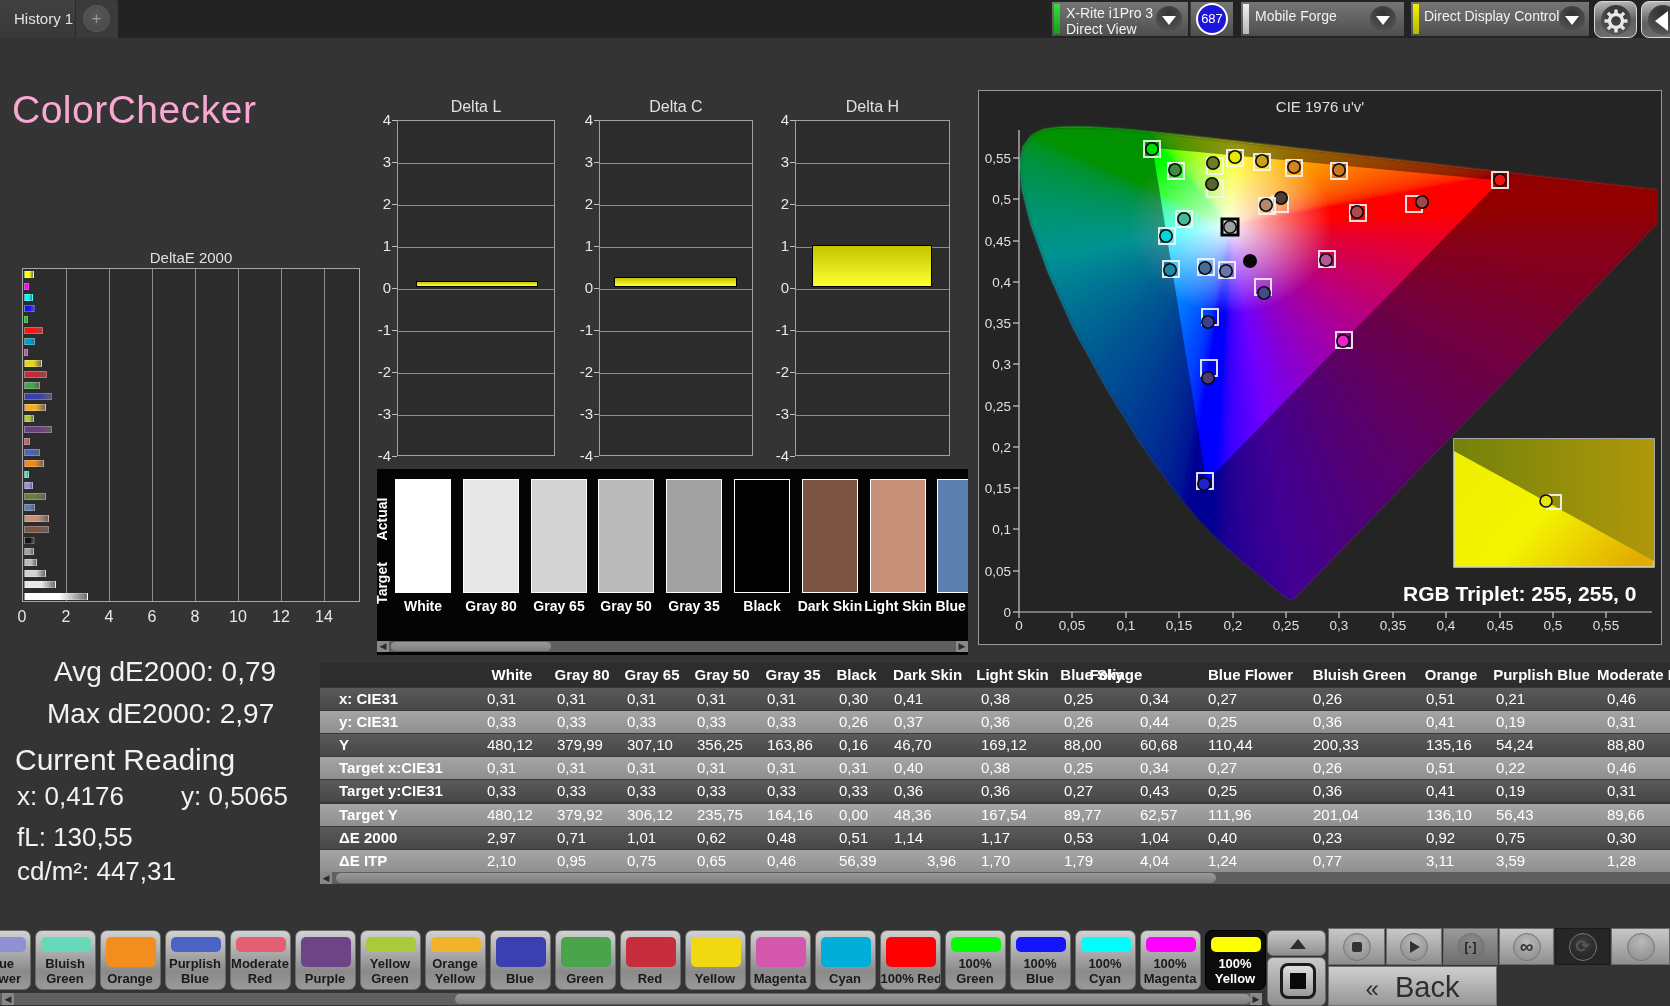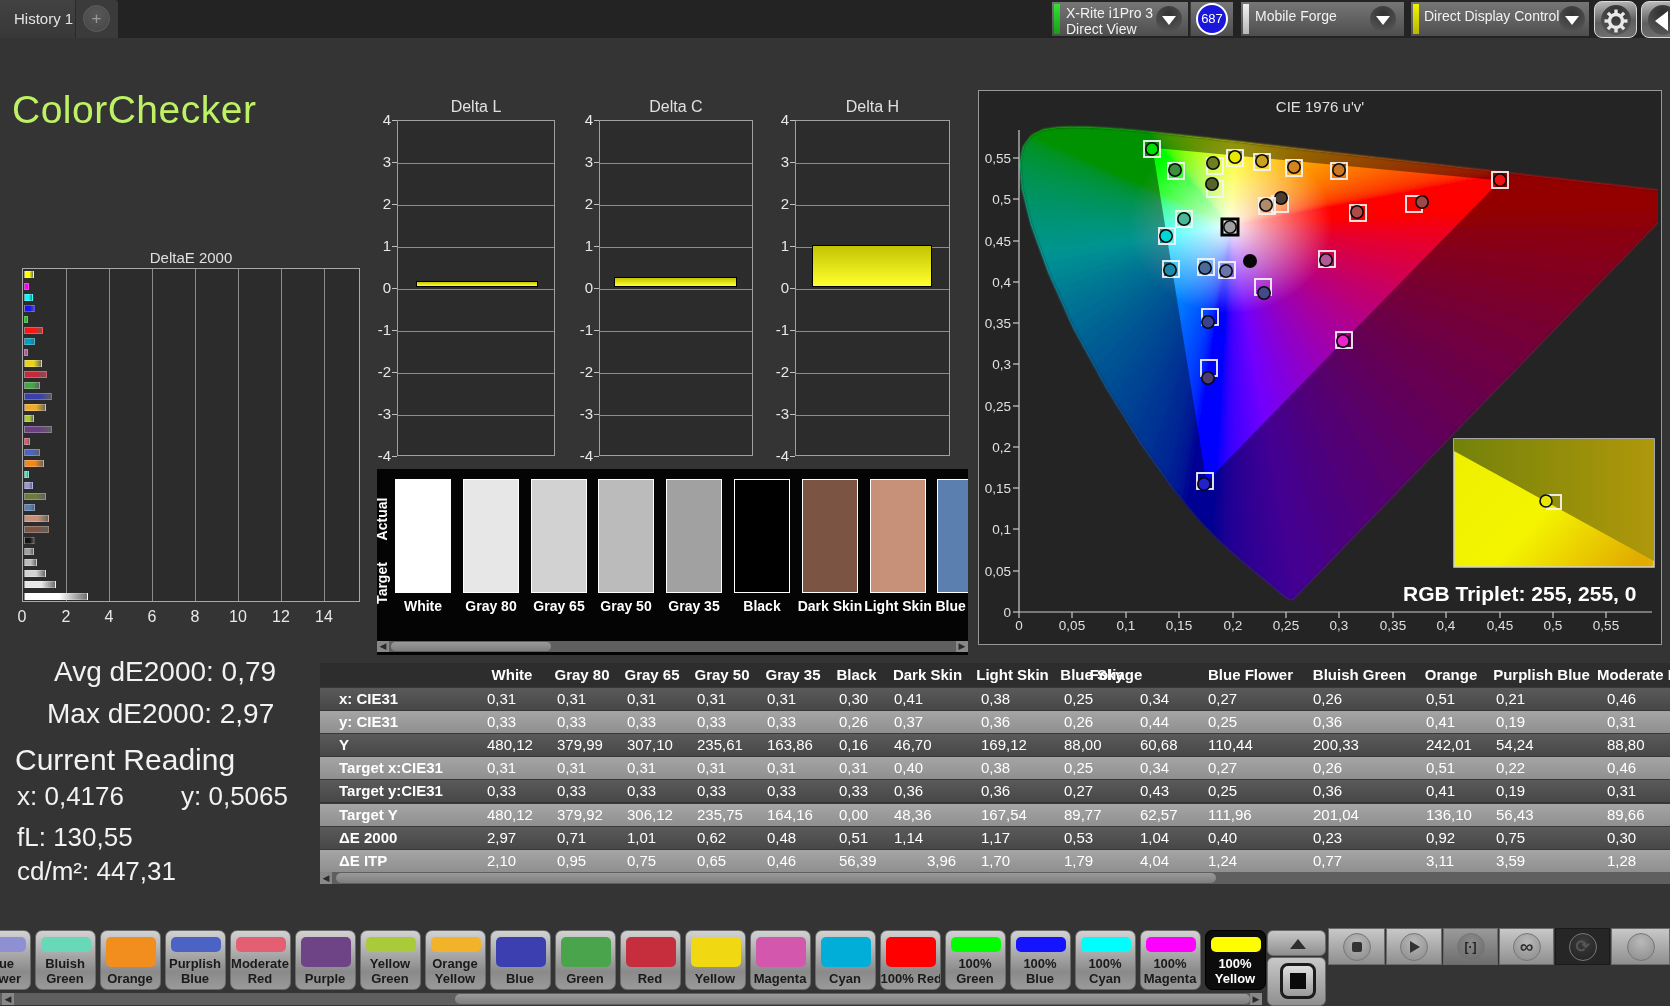--- a/index.html
+++ b/index.html
@@ -21,21 +21,21 @@
 border-right:7px solid transparent;border-top:9px solid #fff}
 #badge687{position:absolute;left:1190px;top:2px;width:43px;height:34px;background:linear-gradient(#767676,#4e4e4e);
 border-left:1px solid #3a3a3a}
 #badge687 .circ{position:absolute;left:5px;top:1px;width:32px;height:32px;border-radius:50%;
 background:#1a16dd;border:2px solid #fff;color:#fff;font-size:13px;text-align:center;line-height:28px}
 .sqbtn{position:absolute;top:1px;height:37px;border-radius:8px;background:linear-gradient(175deg,#bcbcbc,#5f5f5f 55%,#707070);
 border:1px solid #d9d9d9}
 .sqbtn .inner{position:absolute;left:50%;top:50%;transform:translate(-50%,-50%);width:30px;height:30px;
 border-radius:50%;background:radial-gradient(circle at 50% 25%,#2e2e2e,#606060)}
 
-#cctitle{position:absolute;left:12px;top:88px;font-size:39px;color:#bef264;letter-spacing:.5px}
+#cctitle{position:absolute;left:12px;top:88px;font-size:39px;color:#f9a8d4;letter-spacing:.5px}
 #depanel{position:absolute;left:22px;top:268px;width:338px;height:334px;background:#2c2c2c;border:1px solid #a8a8a8}
 .vgl{position:absolute;top:0;width:1px;height:100%;background:#8c8c8c}
 .debar{position:absolute;left:1px;height:7px;border:1px solid rgba(255,255,255,.25)}
 .axlab{position:absolute;text-align:center;font-size:16px;color:#e8e8e8}
 #detitle{position:absolute;left:22px;top:249px;width:338px;text-align:center;font-size:15px;color:#e0e0e0}
 
 .dpanel{position:absolute;background:#2c2c2c;border:1px solid #a0a0a0}
 .hgl{position:absolute;left:0;width:100%;height:1px;background:#8c8c8c}
 .ybar{position:absolute;background:linear-gradient(#c4c400,#ffff30);border:1px solid #000}
 .dtitle{position:absolute;text-align:center;font-size:16px;color:#e0e0e0}
@@ -843,30 +843,30 @@
       <div class="tcell" style="left:993px">0,36</div>
       <div class="tcell" style="left:1106px">0,41</div>
       <div class="tcell" style="left:1176px">0,19</div>
       <div class="tcell" style="left:1287px">0,31</div>
     </div>
 <div class="trow rdark" style="top:70px">
       <div class="tlab">Y</div>
       <div class="tcell" style="left:167px">480,12</div>
       <div class="tcell" style="left:237px">379,99</div>
       <div class="tcell" style="left:307px">307,10</div>
-      <div class="tcell" style="left:377px">235,61</div>
+      <div class="tcell" style="left:377px">356,25</div>
       <div class="tcell" style="left:447px">163,86</div>
       <div class="tcell" style="left:519px">0,16</div>
       <div class="tcell" style="left:574px">46,70</div>
       <div class="tcell" style="left:661px">169,12</div>
       <div class="tcell" style="left:744px">88,00</div>
       <div class="tcell" style="left:820px">60,68</div>
       <div class="tcell" style="left:888px">110,44</div>
       <div class="tcell" style="left:993px">200,33</div>
-      <div class="tcell" style="left:1106px">242,01</div>
+      <div class="tcell" style="left:1106px">135,16</div>
       <div class="tcell" style="left:1176px">54,24</div>
       <div class="tcell" style="left:1287px">88,80</div>
     </div>
 <div class="trow rlight" style="top:93px">
       <div class="tlab">Target x:CIE31</div>
       <div class="tcell" style="left:167px">0,31</div>
       <div class="tcell" style="left:237px">0,31</div>
       <div class="tcell" style="left:307px">0,31</div>
       <div class="tcell" style="left:377px">0,31</div>
       <div class="tcell" style="left:447px">0,31</div>
@@ -1075,13 +1075,14 @@
     </div>
  <div class="ctrl" style="left:1555px;top:2px;width:55px;height:37px;background:#262626;border-color:#1a1a1a">
       <div class="cicon" style="background:radial-gradient(circle at 50% 30%,#3a3a3a,#222)">
         <div class="abs" style="left:3px;top:3px;width:20px;height:20px;color:#555;font-size:17px;font-weight:bold;text-align:center;line-height:20px">⟳</div>
       </div>
     </div>
  <div class="ctrl" style="left:1611px;top:2px;width:59px;height:37px">
       <div class="cicon"></div>
     </div>
 
+ <div class="bigbtn" style="left:1328px;top:40px;width:169px;height:40px;line-height:40px"><span style="font-size:24px">«</span>&nbsp; Back</div>
 </div>
 
 </body></html>

